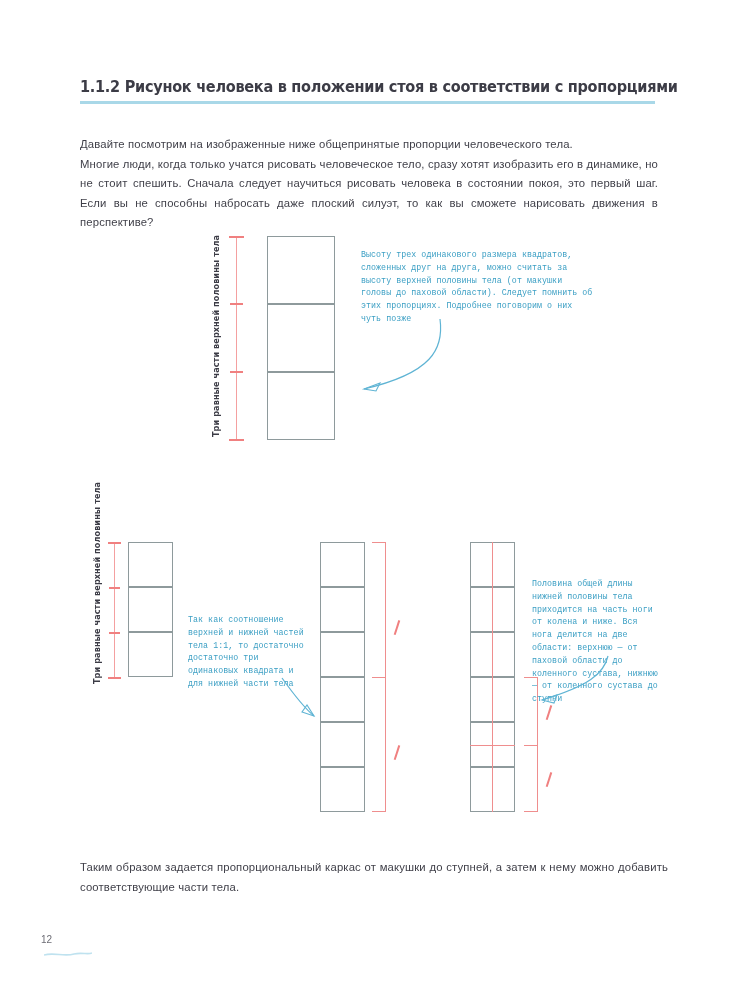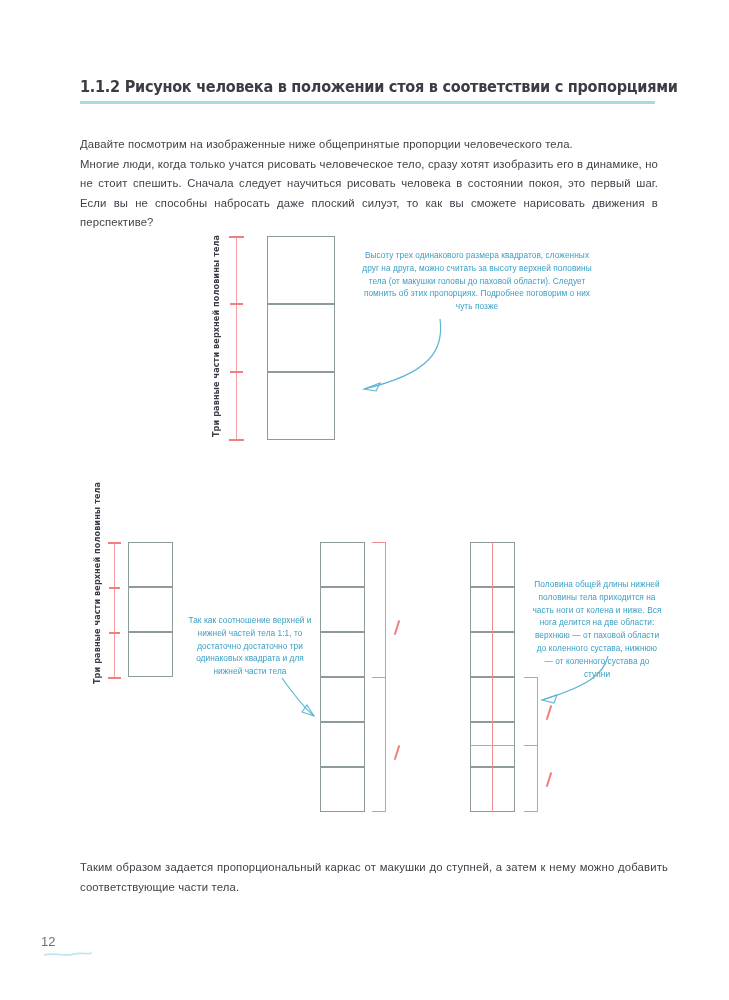--- a/index.html
+++ b/index.html
@@ -111,36 +111,35 @@
     color: #3c3c46;
     white-space: nowrap;
     transform-origin: left top;
     transform: rotate(-90deg);
     letter-spacing: 0.1px;
   }
 
   
   .annot {
     position: absolute;
-    font-family: Liberation Sans, sans-serif;
+    font-family: Liberation Mono, monospace;
     font-size: 8.3px;
     line-height: 12.8px;
     color: #3b9fc4;
     letter-spacing: 0.05px;
-    text-align: center;
   }
 
   .arrow-svg { position: absolute; overflow: visible; }
 
   .page-number {
     position: absolute;
     left: 41px;
     top: 934px;
     font-family: "Liberation Sans", sans-serif;
-    font-size: 13px;
+    font-size: 10px;
     color: #6d6d75;
   }
   .footer-squiggle {
     position: absolute;
     left: 44px;
     top: 952px;
     width: 48px;
     height: 5px;
   }
 </style>

